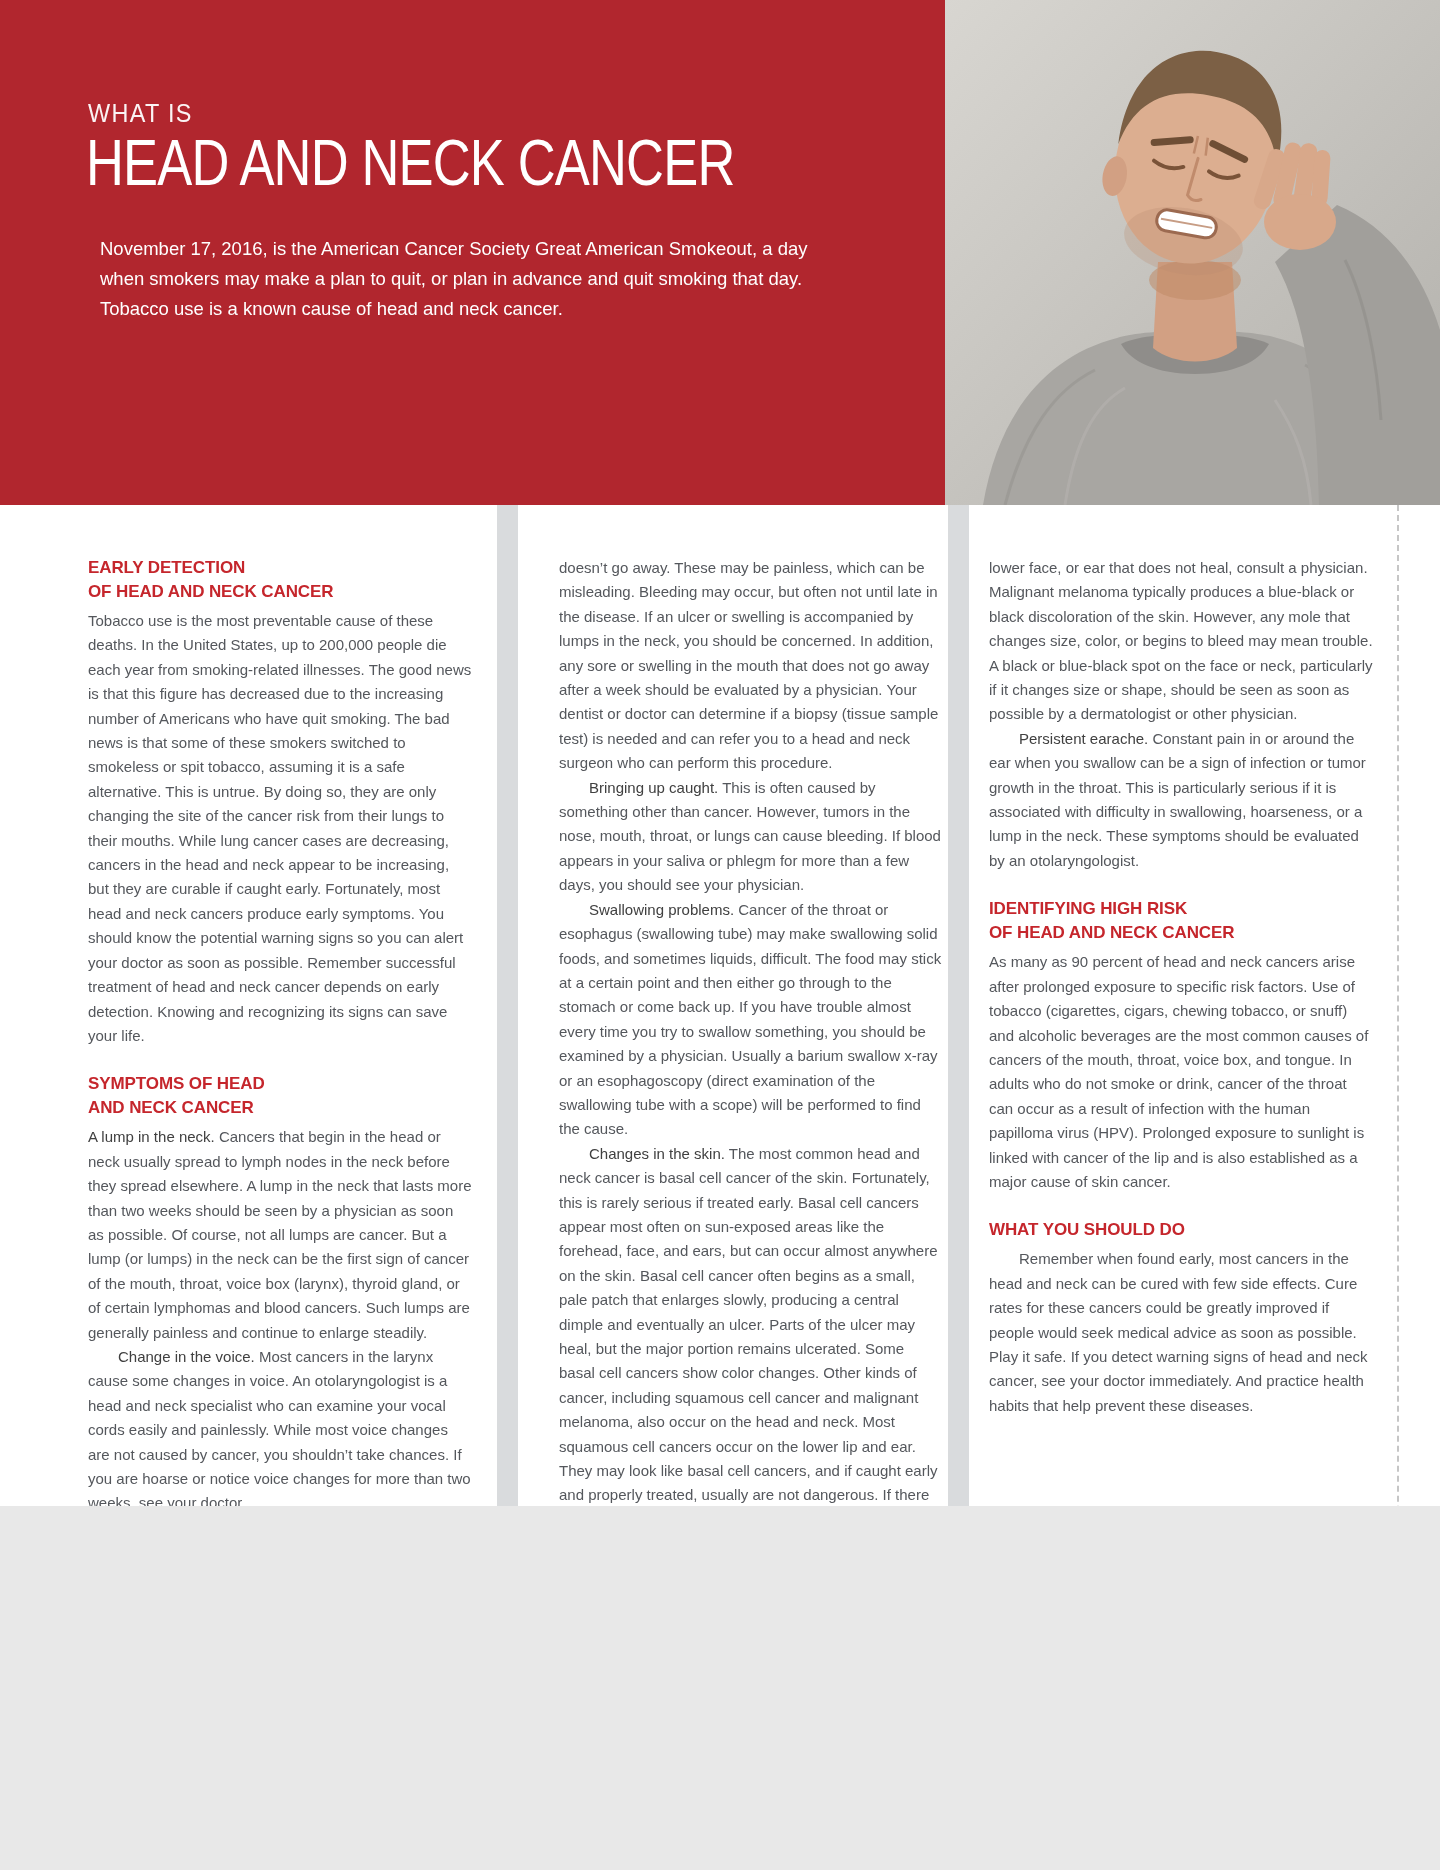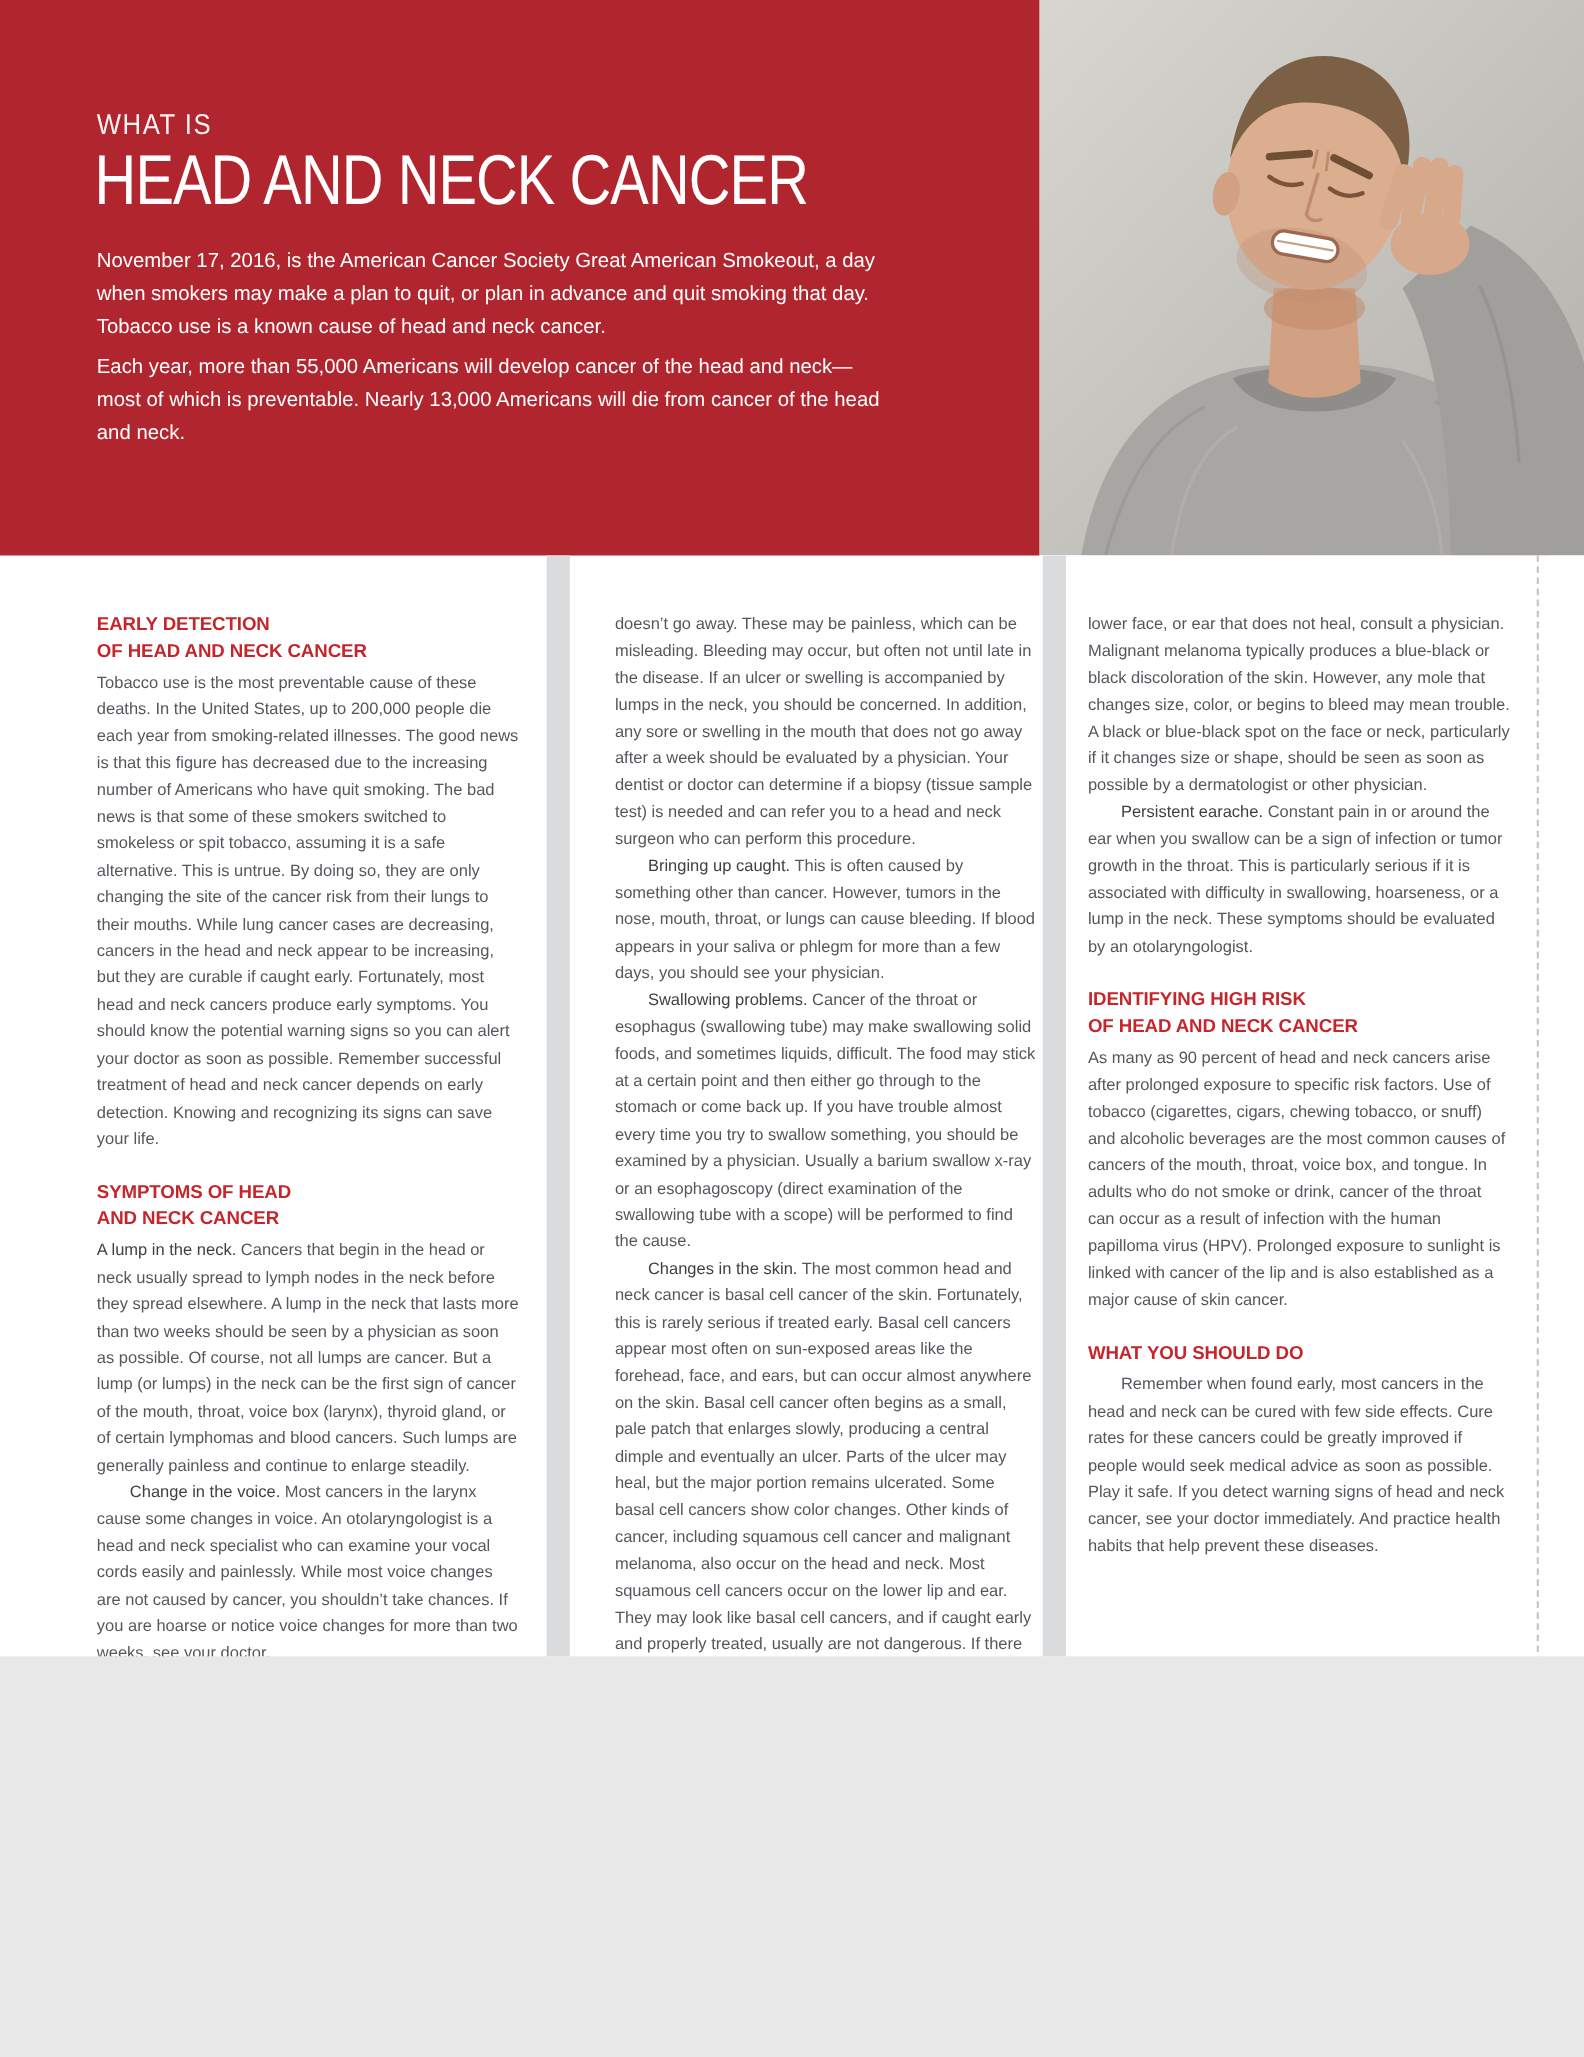--- a/index.html
+++ b/index.html
@@ -8,21 +8,21 @@
     background:#ffffff; overflow:hidden;
     font-family:"Liberation Sans", sans-serif;
     -webkit-font-smoothing:antialiased;
   }
   
   .masthead { position:absolute; left:0; top:0; width:945px; height:505px; background:#b1262e; color:#fff; }
   .kicker { position:absolute; left:88px; top:98px; font-size:26px; letter-spacing:1.5px; opacity:.95;
             transform:scaleX(.9); transform-origin:left top; }
   .title  { position:absolute; left:86px; top:126px; margin:0; font-size:64px; font-weight:400;
             letter-spacing:-1px; white-space:nowrap; transform:scaleX(.82); transform-origin:left top; }
-  .intro  { position:absolute; left:88px; width:720px; font-size:18.5px; line-height:30px; margin:0; }
+  .intro  { position:absolute; left:88px; width:720px; font-size:18.5px; line-height:30px; margin:12px; }
   .intro-1 { top:222px; }
   .intro-2 { top:318px; }
   
   .photo { position:absolute; left:945px; top:0; width:495px; height:505px; overflow:hidden; }
   .photo svg { display:block; }
   
   .divider { position:absolute; top:505px; width:21px; height:1237px; background:#d9dbdd; }
   .divider-1 { left:497px; }
   .divider-2 { left:948px; }
   .col { position:absolute; top:556px; width:385px; color:#54575c; font-size:15px; line-height:24.4px; }
@@ -49,21 +49,20 @@
 </style>
 </head>
 <body>
 
 <div class="page">
 
   <header class="masthead">
     <div class="kicker">WHAT IS</div>
     <h1 class="title">HEAD AND NECK CANCER</h1>
     <p class="intro intro-1">November 17, 2016, is the American Cancer Society Great American Smokeout, a day when smokers may make a plan to quit, or plan in advance and quit smoking that day. Tobacco use is a known cause of head and neck cancer.</p>
-    <p class="intro intro-2">Each year, more than 55,000 Americans will develop cancer of the head and neck—most of which is preventable. Nearly 13,000 Americans will die from cancer of the head and neck.</p>
   </header>
 
   <div class="photo">
     <svg width="495" height="505" viewBox="0 0 495 505" aria-hidden="true">
       <defs>
         <linearGradient id="pbg" x1="0" y1="0" x2="1" y2="1">
           <stop offset="0" stop-color="#d8d6d1"></stop>
             <stop offset="1" stop-color="#b2b0ab"></stop>
         </linearGradient>
       </defs>

